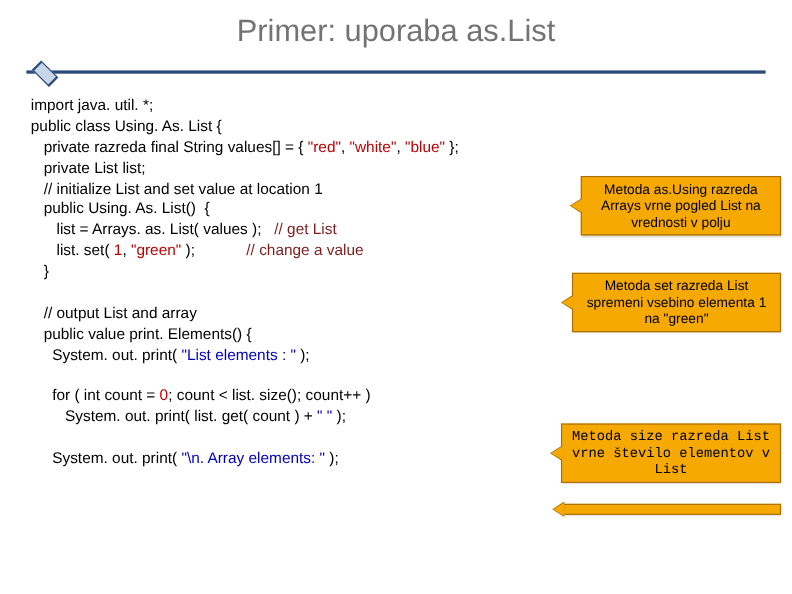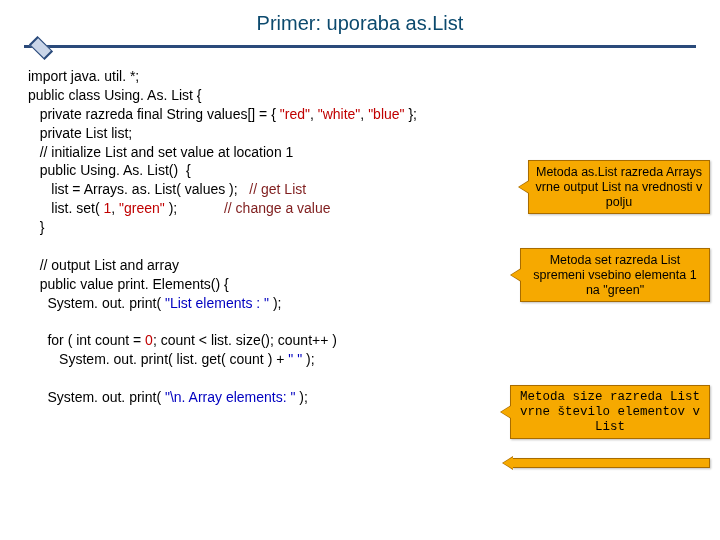--- a/index.html
+++ b/index.html
@@ -7,24 +7,24 @@
     padding: 0;
     width: 720px;
     height: 540px;
     font-family: Arial, sans-serif;
     background: #fff;
     position: relative;
     overflow: hidden;
   }
   .title {
     text-align: center;
-    font-size: 20px;
-    color: #0c4a6e;
+    font-size: 28px;
+    color: #737373;
     margin-top: 12px;
-    margin-bottom: 6px;
+    margin-bottom: 16px;
   }
   .title-rule {
     position: relative;
     height: 10px;
     margin: 0 24px 16px 24px;
   }
   .title-rule .line {
     position: absolute;
     top: 4px;
     left: 0;
@@ -122,21 +122,21 @@
 <span>     System. out. print( </span><span class="str-b">"List elements : "</span><span> );</span>
 
 <span>     for ( int count = </span><span class="num">0</span><span>; count &lt; list. size(); count++ )</span>
 <span>        System. out. print( list. get( count ) + </span><span class="str-b">" "</span><span> );</span>
 
 <span>     System. out. print( </span><span class="str-b">"\n. Array elements: "</span><span> );</span></div>
 </div>
 
 <div class="callout c1">
   <span class="arrow"></span>
-  <span>Metoda  as.List razreda Arrays vrne  output List na vrednosti v polju</span>
+  <span>Metoda  as.Using razreda Arrays vrne  pogled List na vrednosti v polju</span>
 </div>
 <div class="callout c2">
   <span class="arrow"></span>
   <span>Metoda set razreda List spremeni vsebino elementa 1 na "green"</span>
 </div>
 <div class="callout c3">
   <span class="arrow"></span>
   <span>Metoda size razreda List vrne število elementov v List</span>
 </div>
 <div class="callout c4">

